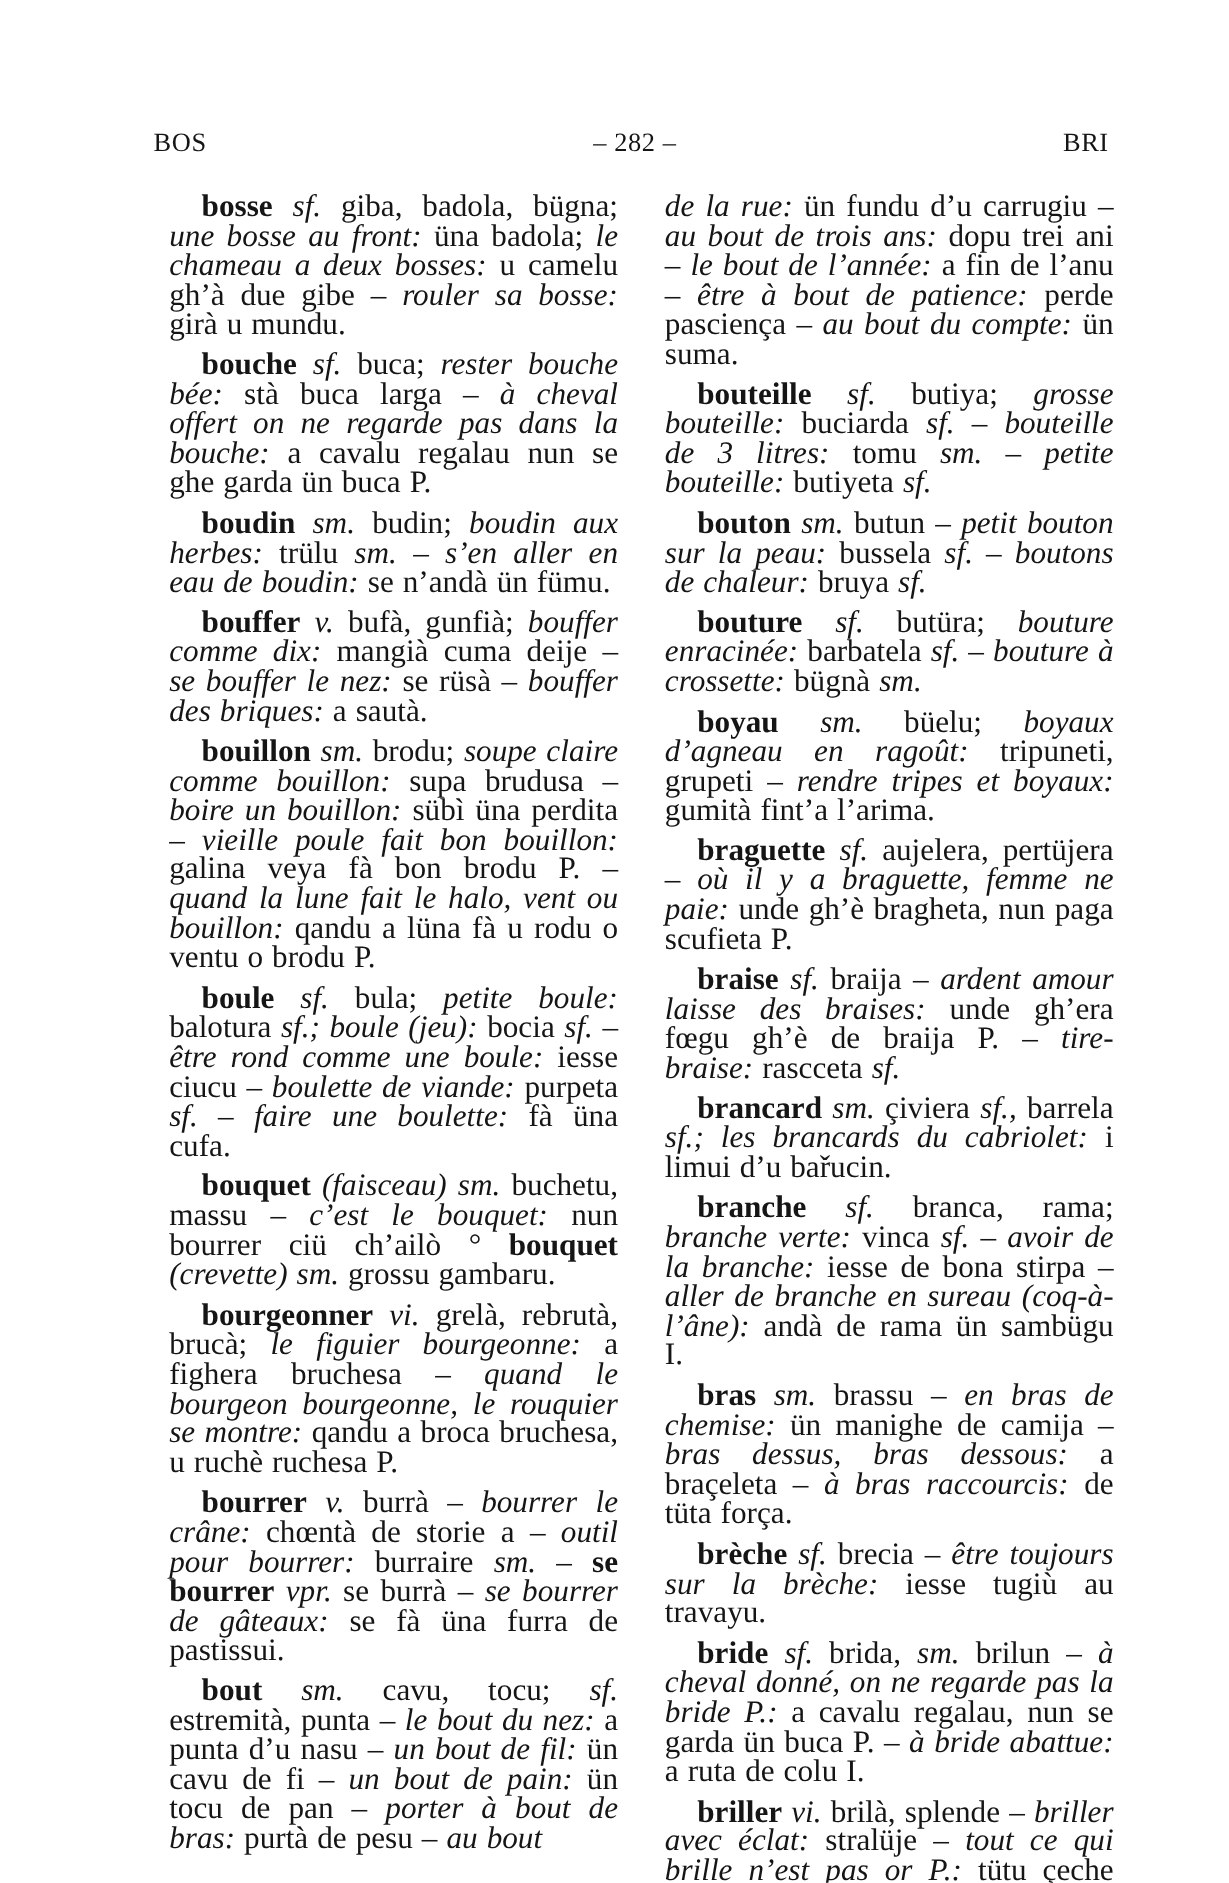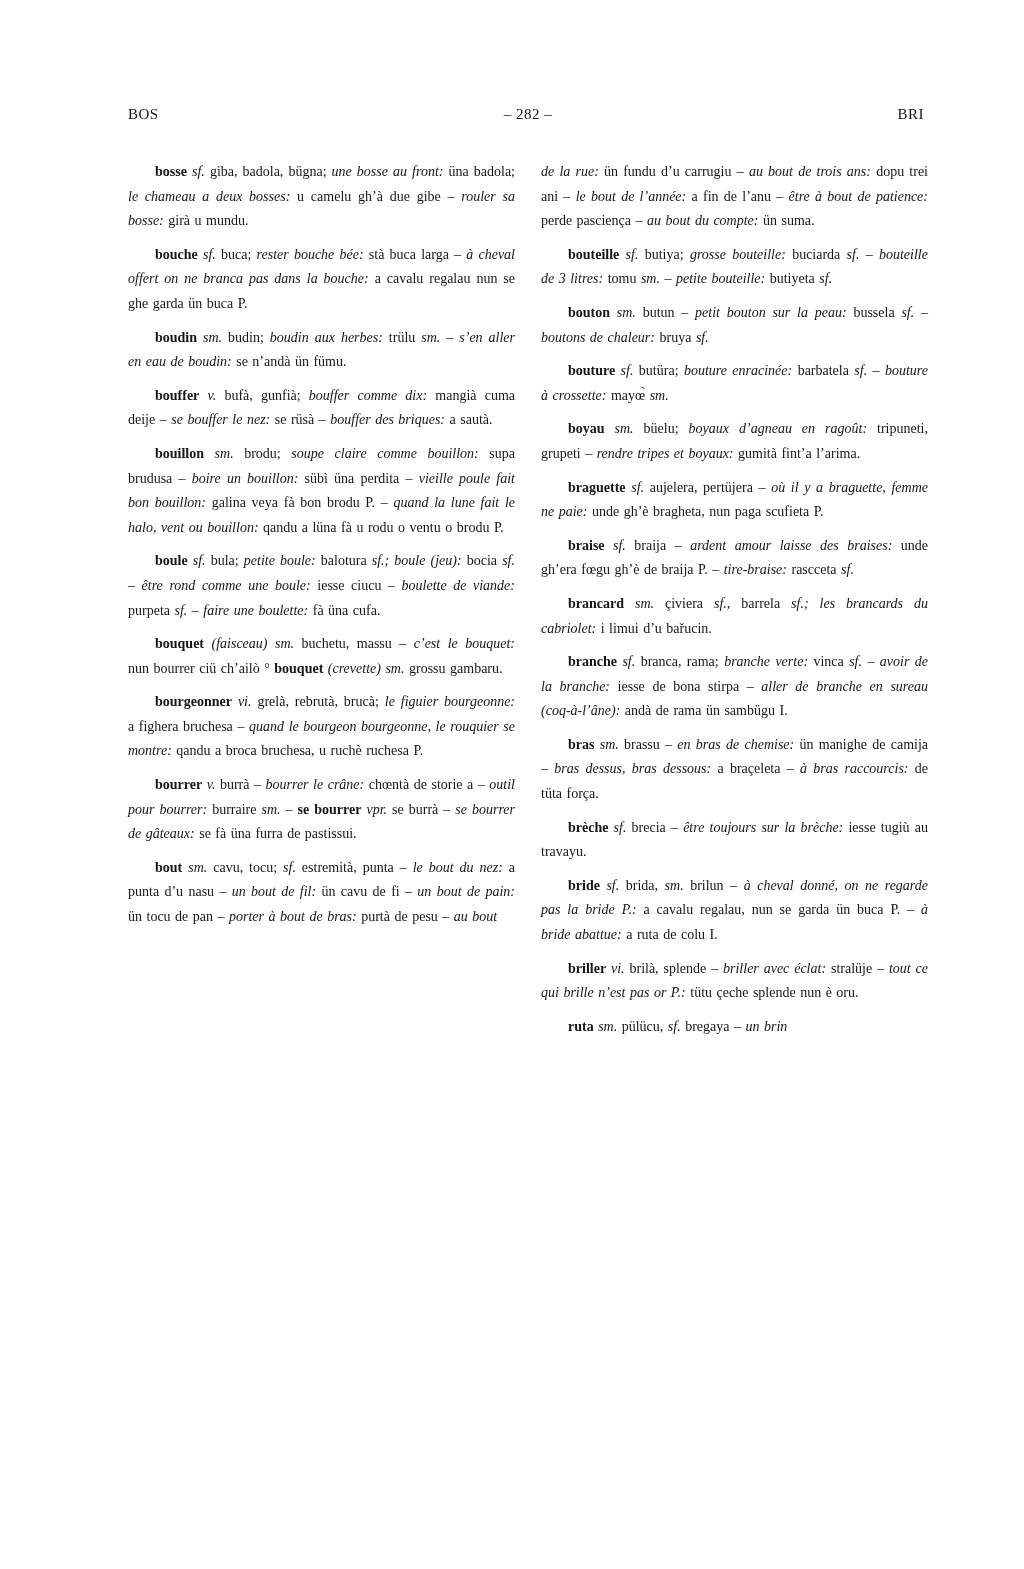--- a/index.html
+++ b/index.html
@@ -14,35 +14,35 @@
     width: 1024px; height: 1569px;
     background: #ffffff;
     overflow: hidden;
   }
   .page-header {
     position: absolute;
     top: 106px; left: 128px; width: 796px;
     display: flex;
     justify-content: space-between;
     align-items: baseline;
-    font-size: 15px;
+    font-size: 22px;
     letter-spacing: 0.5px;
   }
   .page-header .guideword { font-variant: normal; }
   .columns {
     position: absolute;
     top: 160px; left: 128px;
     width: 800px;
     display: flex;
     gap: 26px;
   }
   .col { width: 387px; }
   p.entry {
-    margin: 0 0 9px 0;
-    font-size: 14px;
+    margin: 0 0 9px 13px;
+    font-size: 26px;
     line-height: 24.6px;
     text-align: justify;
     text-indent: 27px;
     word-spacing: 1px;
   }
   p.entry.cont { text-indent: 0; }
   .b { font-weight: bold; }
   .i { font-style: italic; }
   .r { font-style: normal; font-weight: normal; }
 </style>
@@ -51,35 +51,35 @@
 
 <div class="page">
   <div class="page-header">
     <span class="guideword">BOS</span>
     <span class="guideword">– 282 –</span>
     <span class="guideword">BRI</span>
   </div>
   <div class="columns">
     <div class="col" id="col-left">
         <p class="entry"><span class="b">bosse</span><span class="i"> sf. </span><span class="r">giba, badola, bügna; </span><span class="i">une bosse au front: </span><span class="r">üna badola; </span><span class="i">le chameau a deux bosses: </span><span class="r">u camelu gh’à due gibe – </span><span class="i">rouler sa bosse: </span><span class="r">girà u mundu.</span></p>
-        <p class="entry"><span class="b">bouche</span><span class="i"> sf. </span><span class="r">buca; </span><span class="i">rester bouche bée: </span><span class="r">stà buca larga – </span><span class="i">à cheval offert on ne branca pas dans la bouche: </span><span class="r">a cavalu regalau nun se ghe garda ün buca P.</span></p>
+        <p class="entry"><span class="b">bouche</span><span class="i"> sf. </span><span class="r">buca; </span><span class="i">rester bouche bée: </span><span class="r">stà buca larga – </span><span class="i">à cheval offert on ne regarde pas dans la bouche: </span><span class="r">a cavalu regalau nun se ghe garda ün buca P.</span></p>
         <p class="entry"><span class="b">boudin</span><span class="i"> sm. </span><span class="r">budin; </span><span class="i">boudin aux herbes: </span><span class="r">trülu </span><span class="i">sm.</span><span class="r"> – </span><span class="i">s’en aller en eau de boudin: </span><span class="r">se n’andà ün fümu.</span></p>
         <p class="entry"><span class="b">bouffer</span><span class="i"> v. </span><span class="r">bufà, gunfià; </span><span class="i">bouffer comme dix: </span><span class="r">mangià cuma deije – </span><span class="i">se bouffer le nez: </span><span class="r">se rüsà – </span><span class="i">bouffer des briques: </span><span class="r">a sautà.</span></p>
         <p class="entry"><span class="b">bouillon</span><span class="i"> sm. </span><span class="r">brodu; </span><span class="i">soupe claire comme bouillon: </span><span class="r">supa brudusa – </span><span class="i">boire un bouillon: </span><span class="r">sübì üna perdita – </span><span class="i">vieille poule fait bon bouillon: </span><span class="r">galina veya fà bon brodu P. – </span><span class="i">quand la lune fait le halo, vent ou bouillon: </span><span class="r">qandu a lüna fà u rodu o ventu o brodu P.</span></p>
         <p class="entry"><span class="b">boule</span><span class="i"> sf. </span><span class="r">bula; </span><span class="i">petite boule: </span><span class="r">balotura </span><span class="i">sf.; boule (jeu): </span><span class="r">bocia </span><span class="i">sf.</span><span class="r"> – </span><span class="i">être rond comme une boule: </span><span class="r">iesse ciucu – </span><span class="i">boulette de viande: </span><span class="r">purpeta </span><span class="i">sf.</span><span class="r"> – </span><span class="i">faire une boulette: </span><span class="r">fà üna cufa.</span></p>
         <p class="entry"><span class="b">bouquet</span><span class="i"> (faisceau) sm. </span><span class="r">buchetu, massu – </span><span class="i">c’est le bouquet: </span><span class="r">nun bourrer ciü ch’ailò ° </span><span class="b">bouquet</span><span class="i"> (crevette) sm. </span><span class="r">grossu gambaru.</span></p>
         <p class="entry"><span class="b">bourgeonner</span><span class="i"> vi. </span><span class="r">grelà, rebrutà, brucà; </span><span class="i">le figuier bourgeonne: </span><span class="r">a fighera bruchesa – </span><span class="i">quand le bourgeon bourgeonne, le rouquier se montre: </span><span class="r">qandu a broca bruchesa, u ruchè ruchesa P.</span></p>
         <p class="entry"><span class="b">bourrer</span><span class="i"> v. </span><span class="r">burrà – </span><span class="i">bourrer le crâne: </span><span class="r">chœntà de storie a – </span><span class="i">outil pour bourrer: </span><span class="r">burraire </span><span class="i">sm.</span><span class="r"> – </span><span class="b">se bourrer</span><span class="i"> vpr. </span><span class="r">se burrà – </span><span class="i">se bourrer de gâteaux: </span><span class="r">se fà üna furra de pastissui.</span></p>
         <p class="entry"><span class="b">bout</span><span class="i"> sm. </span><span class="r">cavu, tocu; </span><span class="i">sf. </span><span class="r">estremità, punta – </span><span class="i">le bout du nez: </span><span class="r">a punta d’u nasu – </span><span class="i">un bout de fil: </span><span class="r">ün cavu de fi – </span><span class="i">un bout de pain: </span><span class="r">ün tocu de pan – </span><span class="i">porter à bout de bras: </span><span class="r">purtà de pesu – </span><span class="i">au bout</span></p>
       </div>
     <div class="col" id="col-right">
         <p class="entry cont"><span class="i">de la rue: </span><span class="r">ün fundu d’u carrugiu – </span><span class="i">au bout de trois ans: </span><span class="r">dopu trei ani – </span><span class="i">le bout de l’année: </span><span class="r">a fin de l’anu – </span><span class="i">être à bout de patience: </span><span class="r">perde pasciença – </span><span class="i">au bout du compte: </span><span class="r">ün suma.</span></p>
         <p class="entry"><span class="b">bouteille</span><span class="i"> sf. </span><span class="r">butiya; </span><span class="i">grosse bouteille: </span><span class="r">buciarda </span><span class="i">sf.</span><span class="r"> – </span><span class="i">bouteille de 3 litres: </span><span class="r">tomu </span><span class="i">sm.</span><span class="r"> – </span><span class="i">petite bouteille: </span><span class="r">butiyeta </span><span class="i">sf.</span></p>
         <p class="entry"><span class="b">bouton</span><span class="i"> sm. </span><span class="r">butun – </span><span class="i">petit bouton sur la peau: </span><span class="r">bussela </span><span class="i">sf.</span><span class="r"> – </span><span class="i">boutons de chaleur: </span><span class="r">bruya </span><span class="i">sf.</span></p>
-        <p class="entry"><span class="b">bouture</span><span class="i"> sf. </span><span class="r">butüra; </span><span class="i">bouture enracinée: </span><span class="r">barbatela </span><span class="i">sf.</span><span class="r"> – </span><span class="i">bouture à crossette: </span><span class="r">mayœ̀ </span><span class="i">sm.</span></p>
+        <p class="entry"><span class="b">bouture</span><span class="i"> sf. </span><span class="r">butüra; </span><span class="i">bouture enracinée: </span><span class="r">barbatela </span><span class="i">sf.</span><span class="r"> – </span><span class="i">bouture à crossette: </span><span class="r">bügnà </span><span class="i">sm.</span></p>
         <p class="entry"><span class="b">boyau</span><span class="i"> sm. </span><span class="r">büelu; </span><span class="i">boyaux d’agneau en ragoût: </span><span class="r">tripuneti, grupeti – </span><span class="i">rendre tripes et boyaux: </span><span class="r">gumità fint’a l’arima.</span></p>
         <p class="entry"><span class="b">braguette</span><span class="i"> sf. </span><span class="r">aujelera, pertüjera – </span><span class="i">où il y a braguette, femme ne paie: </span><span class="r">unde gh’è bragheta, nun paga scufieta  P.</span></p>
         <p class="entry"><span class="b">braise</span><span class="i"> sf. </span><span class="r">braija – </span><span class="i">ardent amour laisse des braises: </span><span class="r">unde gh’era fœgu gh’è de braija P. – </span><span class="i">tire-braise: </span><span class="r">rascceta </span><span class="i">sf.</span></p>
         <p class="entry"><span class="b">brancard</span><span class="i"> sm. </span><span class="r">çiviera </span><span class="i">sf.,</span><span class="r"> barrela </span><span class="i">sf.; les brancards du cabriolet: </span><span class="r">i limui d’u bařucin.</span></p>
         <p class="entry"><span class="b">branche</span><span class="i"> sf. </span><span class="r">branca, rama; </span><span class="i">branche verte: </span><span class="r">vinca </span><span class="i">sf.</span><span class="r"> – </span><span class="i">avoir de la branche: </span><span class="r">iesse de bona stirpa – </span><span class="i">aller de branche en sureau (coq-à-l’âne): </span><span class="r">andà de rama ün sambügu I.</span></p>
         <p class="entry"><span class="b">bras</span><span class="i"> sm. </span><span class="r">brassu – </span><span class="i">en bras de chemise: </span><span class="r">ün manighe de camija – </span><span class="i">bras dessus, bras dessous: </span><span class="r">a braçeleta – </span><span class="i">à bras raccourcis: </span><span class="r">de tüta força.</span></p>
         <p class="entry"><span class="b">brèche</span><span class="i"> sf. </span><span class="r">brecia – </span><span class="i">être toujours sur la brèche: </span><span class="r">iesse tugiù au travayu.</span></p>
         <p class="entry"><span class="b">bride</span><span class="i"> sf. </span><span class="r">brida, </span><span class="i">sm.</span><span class="r"> brilun – </span><span class="i">à cheval donné, on ne regarde pas la bride P.: </span><span class="r">a cavalu regalau, nun se garda ün buca P. – </span><span class="i">à bride abattue: </span><span class="r">a ruta de colu  I.</span></p>
         <p class="entry"><span class="b">briller</span><span class="i"> vi. </span><span class="r">brilà, splende – </span><span class="i">briller avec éclat: </span><span class="r">stralüje – </span><span class="i">tout ce qui brille n’est pas or P.: </span><span class="r">tütu çeche splende nun è oru.</span></p>
         <p class="entry"><span class="b">ruta</span><span class="i"> sm. </span><span class="r">pülücu, </span><span class="i">sf. </span><span class="r">bregaya – </span><span class="i">un brin</span></p>

